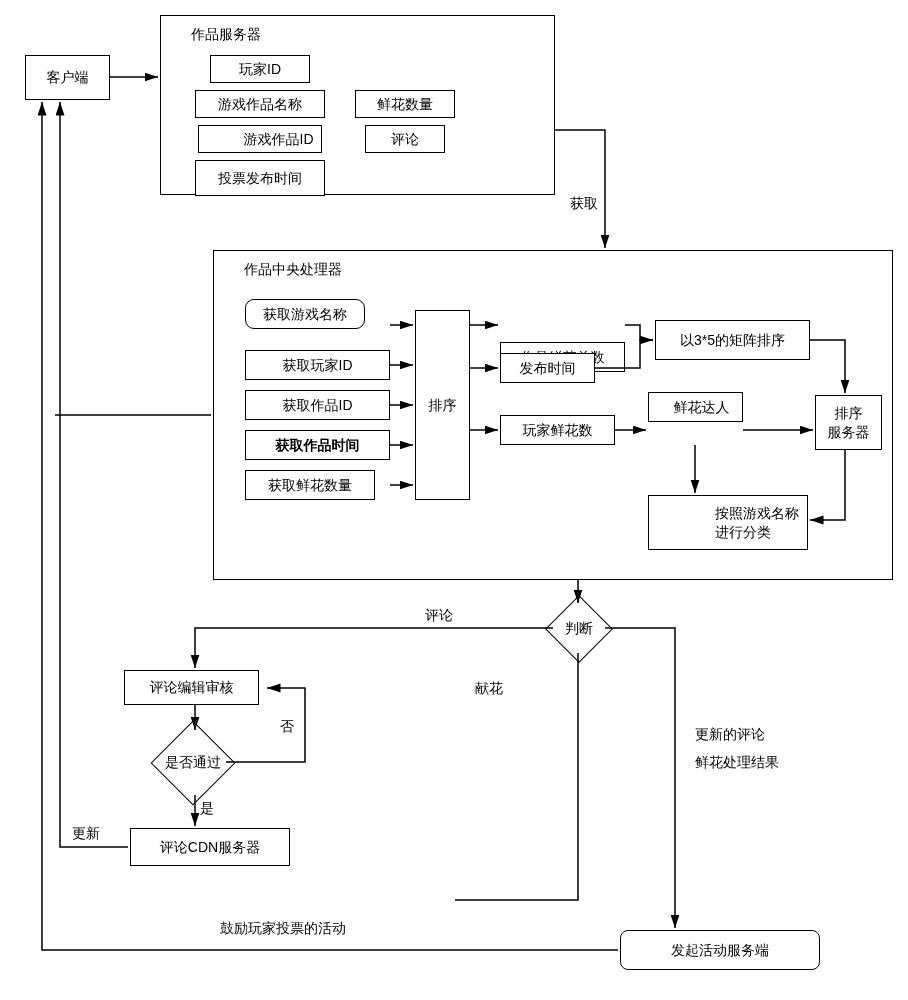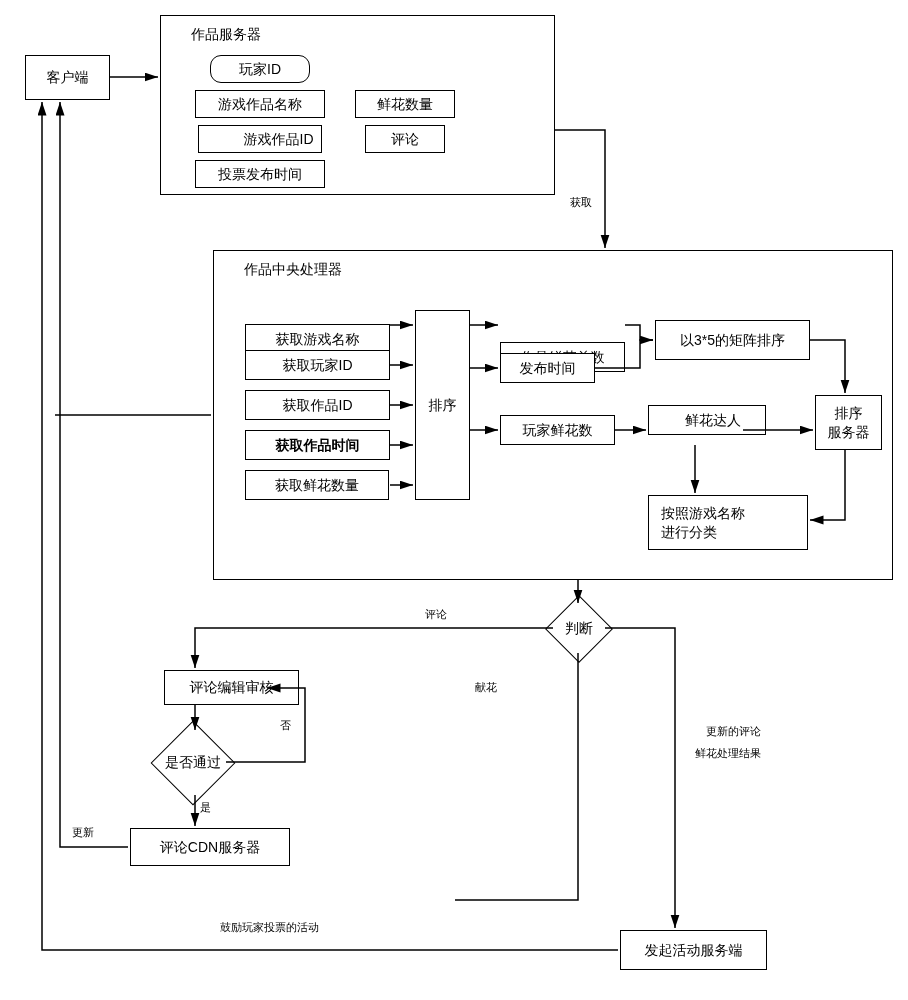--- a/index.html
+++ b/index.html
@@ -47,94 +47,93 @@
     justify-content: center;
     box-sizing: border-box;
   }
   .diamond > span {
     transform: rotate(-45deg);
     white-space: nowrap;
   }
   .label {
     position: absolute;
     background: transparent;
-    font-size: 11px;
-    text-align: right;
+    font-size: 14px;
   }
   svg.lines {
     position: absolute;
     top: 0;
     left: 0;
     pointer-events: none;
   }
 </style>
 </head>
 <body>
 
 <div class="canvas">
 
   <div class="box" style="left:25px; top:55px; width:85px; height:45px;">客户端</div>
 
   <div class="container" style="left:160px; top:15px; width:395px; height:180px;">
     <div class="container-title">作品服务器</div>
   </div>
-  <div class="box" style="left:210px; top:55px; width:100px; height:28px;border-radius:11px;">玩家ID</div>
+  <div class="box" style="left:210px; top:55px; width:100px; height:28px;">玩家ID</div>
   <div class="box" style="left:195px; top:90px; width:130px; height:28px;">游戏作品名称</div>
   <div class="box" style="left:198px; top:125px; width:124px; height:28px;padding-left:45px;">游戏作品ID</div>
-  <div class="box" style="left:195px; top:160px; width:130px; height:28px;">投票发布时间</div>
+  <div class="box" style="left:195px; top:160px; width:130px; height:36px;">投票发布时间</div>
   <div class="box" style="left:355px; top:90px; width:100px; height:28px;">鲜花数量</div>
   <div class="box" style="left:365px; top:125px; width:80px; height:28px;">评论</div>
 
   <div class="label" style="left:570px; top:195px;">获取</div>
 
   <div class="container" style="left:213px; top:250px; width:680px; height:330px;">
     <div class="container-title">作品中央处理器</div>
   </div>
 
-  <div class="box" style="left:245px; top:324px; width:145px; height:30px;">获取游戏名称</div>
+  <div class="box" style="left:245px; top:299px; width:120px; height:30px;border-radius:9px;">获取游戏名称</div>
   <div class="box" style="left:245px; top:350px; width:145px; height:30px;">获取玩家ID</div>
   <div class="box" style="left:245px; top:390px; width:145px; height:30px;">获取作品ID</div>
   <div class="box" style="left:245px; top:430px; width:145px; height:30px;font-weight:bold;">获取作品时间</div>
-  <div class="box" style="left:245px; top:470px; width:144px; height:30px;">获取鲜花数量</div>
+  <div class="box" style="left:245px; top:470px; width:130px; height:30px;">获取鲜花数量</div>
 
   <div class="box" style="left:415px; top:310px; width:55px; height:190px;">排序</div>
 
   <div class="box" style="left:500px; top:310px; width:125px; height:30px;margin-top:32px;">作品鲜花总数</div>
   <div class="box" style="left:500px; top:353px; width:95px; height:30px;">发布时间</div>
   <div class="box" style="left:500px; top:415px; width:115px; height:30px;">玩家鲜花数</div>
   <div class="box" style="left:655px; top:320px; width:155px; height:40px;">以3*5的矩阵排序</div>
-  <div class="box" style="left:648px; top:405px; width:118px; height:30px;padding-left:20px;">鲜花达人</div>
+  <div class="box" style="left:648px; top:392px; width:95px; height:30px;padding-left:20px;">鲜花达人</div>
   <div class="box" style="left:815px; top:395px; width:67px; height:55px; white-space:pre-line;"><span>排序
 服务器</span></div>
-  <div class="box" style="left:648px; top:495px; width:160px; height:55px; white-space:pre-line; text-align:left; justify-content:flex-start; padding-left:12px;"><span>按照游戏名称
+  <div class="box" style="left:648px; top:495px; width:160px; height:55px; white-space:pre-line; text-align:left; justify-content:flex-end; padding-left:12px;"><span>按照游戏名称
 进行分类</span></div>
 
   <div class="diamond" style="left:555px; top:605px; width:48px; height:48px;">
       <span>判断</span>
     </div>
   <div class="label" style="left:425px; top:607px;">评论</div>
   <div class="label" style="left:475px; top:680px;">献花</div>
 
-  <div class="box" style="left:124px; top:670px; width:135px; height:35px;margin-left:40px;">评论编辑审核</div>
+  <div class="box" style="left:124px; top:670px; width:135px; height:35px;">评论编辑审核</div>
 
   <div class="diamond" style="left:163px; top:733px; width:60px; height:60px;">
       <span>是否通过</span>
     </div>
   <div class="label" style="left:280px; top:718px;">否</div>
   <div class="label" style="left:200px; top:800px;">是</div>
 
   <div class="box" style="left:130px; top:828px; width:160px; height:38px;">评论CDN服务器</div>
   <div class="label" style="left:72px; top:825px;">更新</div>
 
   <div class="label" style="left:695px; top:720px; white-space:pre-line; line-height:2;"><span>更新的评论
 鲜花处理结果</span></div>
 
   <div class="label" style="left:220px; top:920px;">鼓励玩家投票的活动</div>
 
-  <div class="box" style="left:620px; top:930px; width:147px; height:40px;">发起活动服务端</div>
+  <div class="box" style="left:620px; top:930px; width:200px; height:40px;border-radius:8px;">发起活动服务端</div>
 
   <svg class="lines" width="908" height="1000">
     <defs>
       <marker id="arrow" markerWidth="10" markerHeight="10" refX="9" refY="3" orient="auto">
         <path d="M0,0 L0,6 L9,3 z" fill="#000"></path>
       </marker>
     </defs>
     <g stroke="#000" stroke-width="1.5" fill="none">
 
       <line x1="110" y1="77" x2="158" y2="77" marker-end="url(#arrow)"></line>

